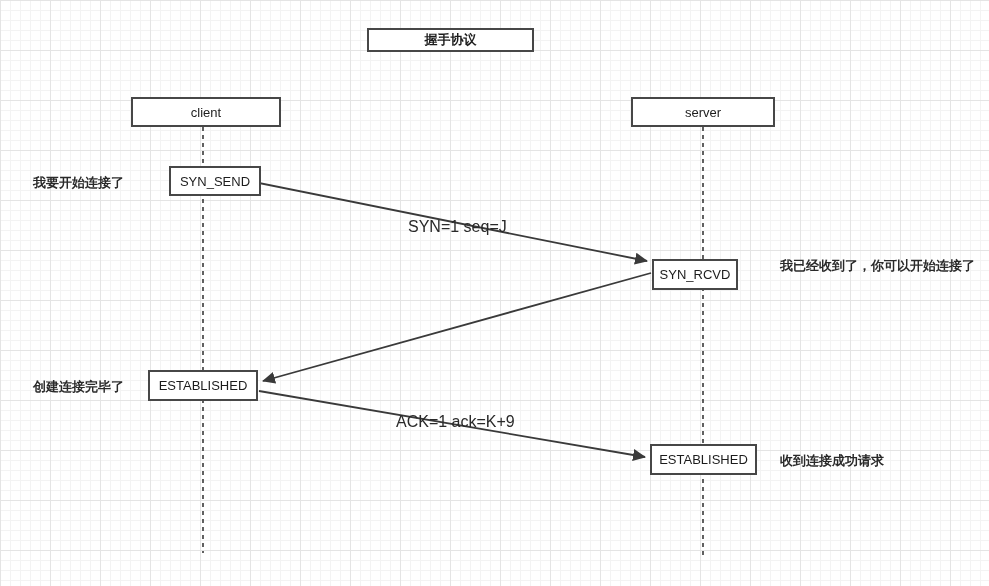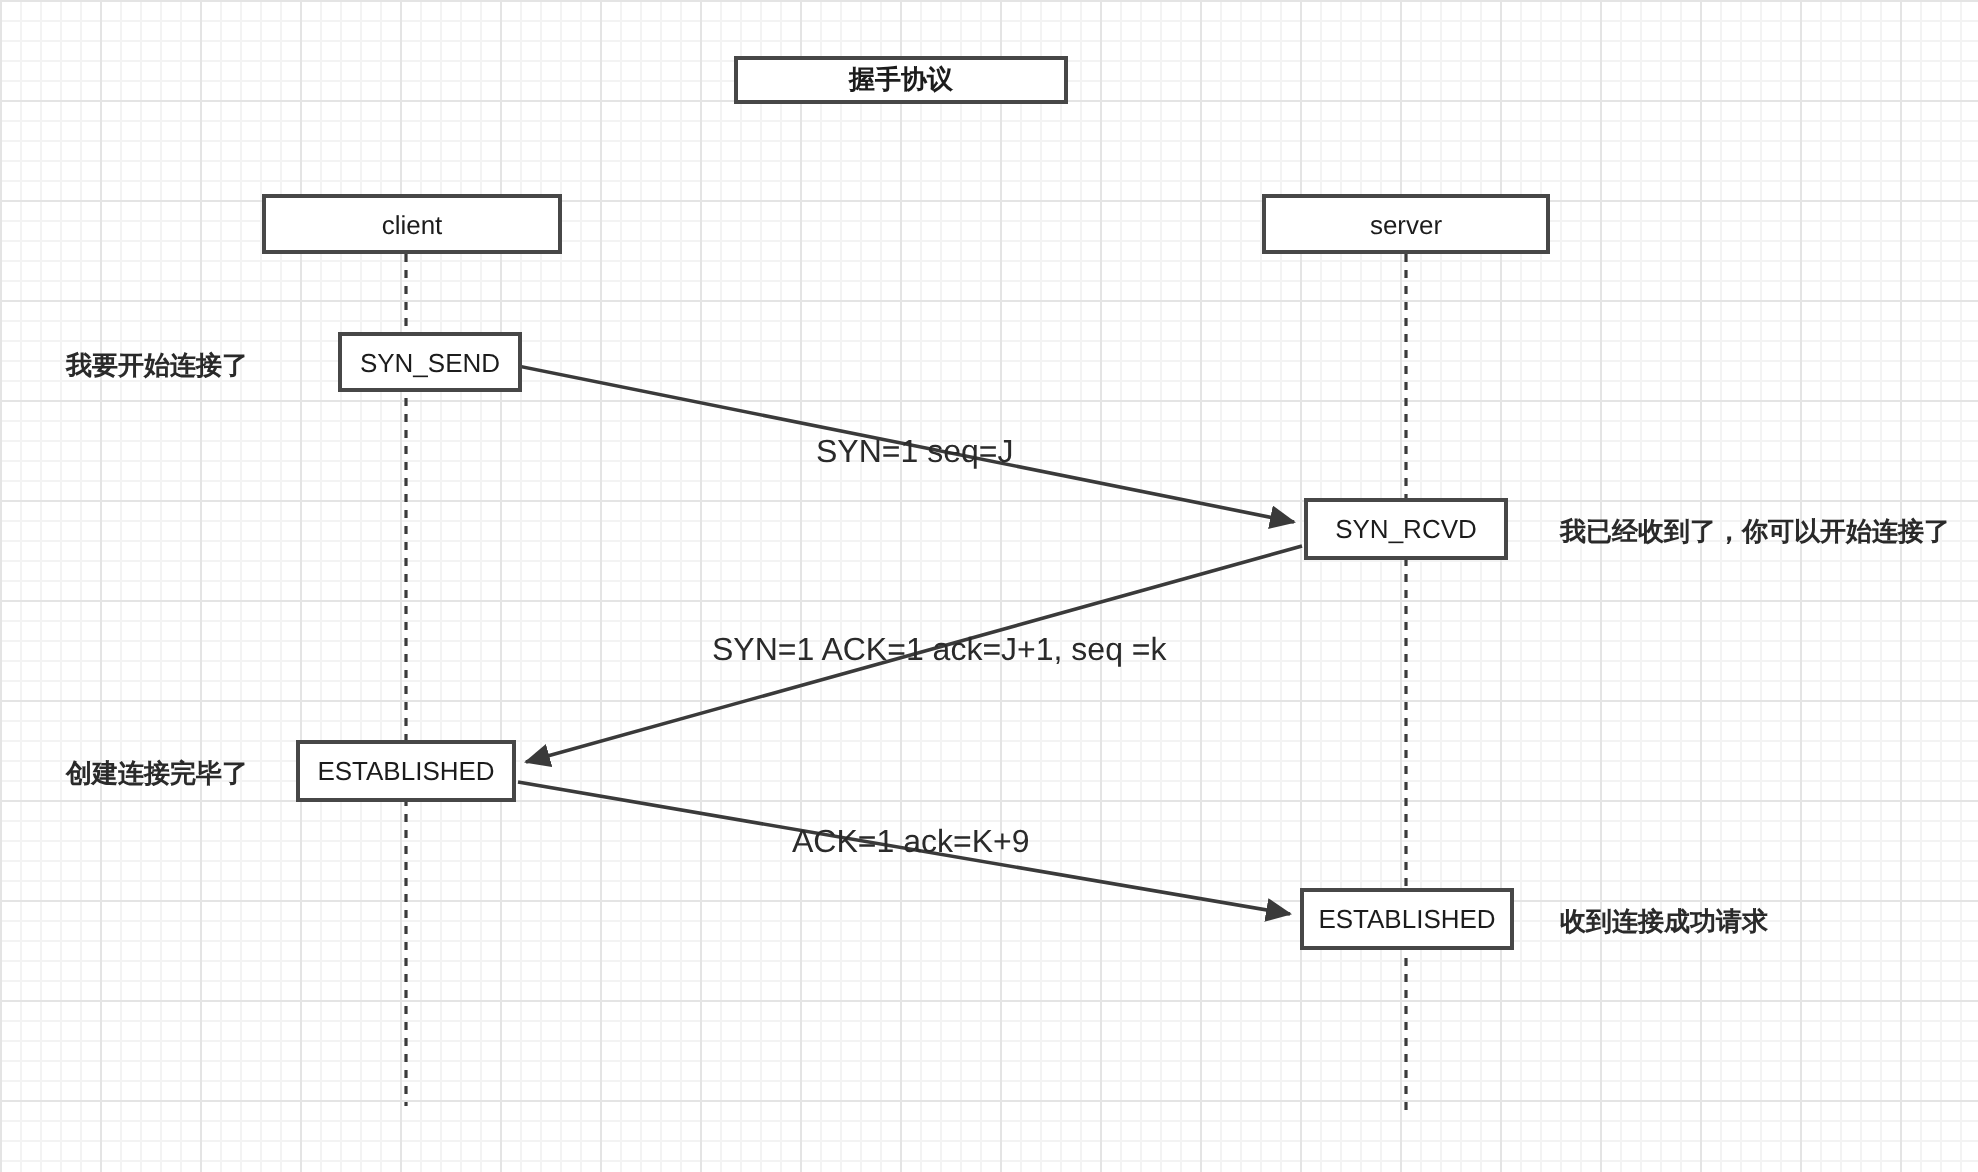--- a/index.html
+++ b/index.html
@@ -82,32 +82,31 @@
   <div class="node" style="left:131px; top:97px; width:150px; height:30px;">
     <span>client</span>
   </div>
   <div class="node" style="left:631px; top:97px; width:144px; height:30px;">
     <span>server</span>
   </div>
 
   <div class="node" style="left:157px; top:166px; width:92px; height:30px;margin-left:12px;">
     <span>SYN_SEND</span>
   </div>
-  <div class="node" style="left:652px; top:249px; width:102px; height:31px;">
+  <div class="node" style="left:652px; top:259px; width:86px; height:31px;">
     <span>SYN_RCVD</span>
   </div>
   <div class="node" style="left:148px; top:370px; width:110px; height:31px;">
     <span>ESTABLISHED</span>
   </div>
   <div class="node" style="left:650px; top:444px; width:107px; height:31px;">
     <span>ESTABLISHED</span>
   </div>
 
   <div class="msg-label" style="left:408px; top:218px;">SYN=1 seq=J</div>
-  <div class="msg-label" style="left:356px; top:317px;">SYN=1 ACK=1 ack=J+1, seq =k</div>
   <div class="msg-label" style="left:396px; top:413px;">ACK=1 ack=K+9</div>
 
   <div class="annotation" style="left:33px; top:174px;">我要开始连接了</div>
   <div class="annotation" style="left:780px; top:257px;">我已经收到了，你可以开始连接了</div>
   <div class="annotation" style="left:33px; top:378px;">创建连接完毕了</div>
   <div class="annotation" style="left:780px; top:452px;">收到连接成功请求</div>
 
 </div>
 
 </body></html>

